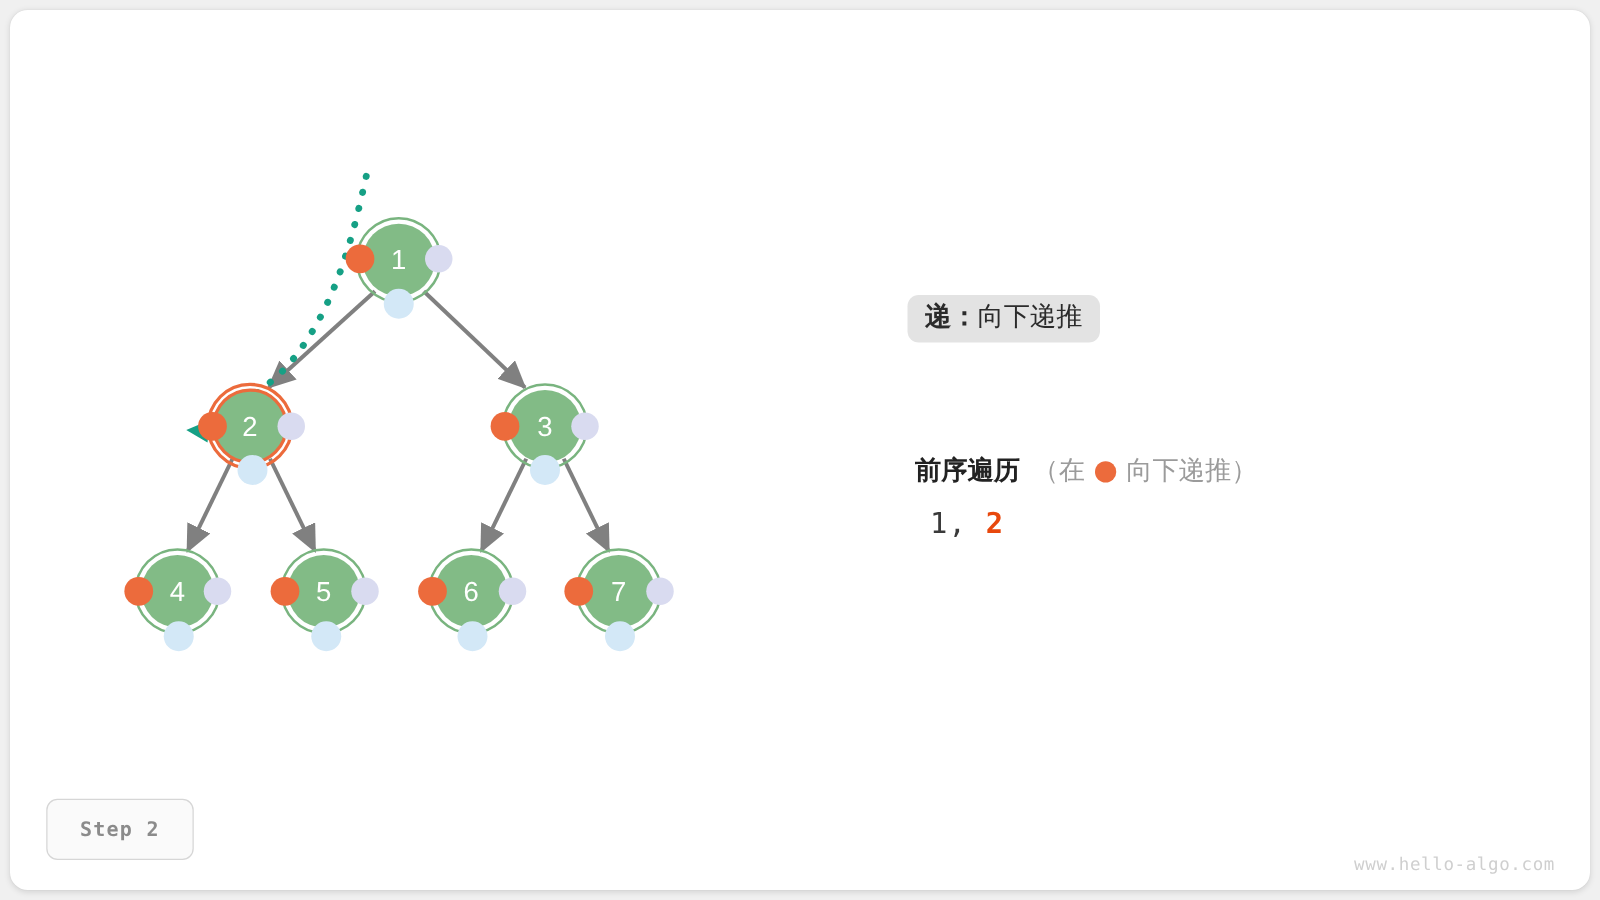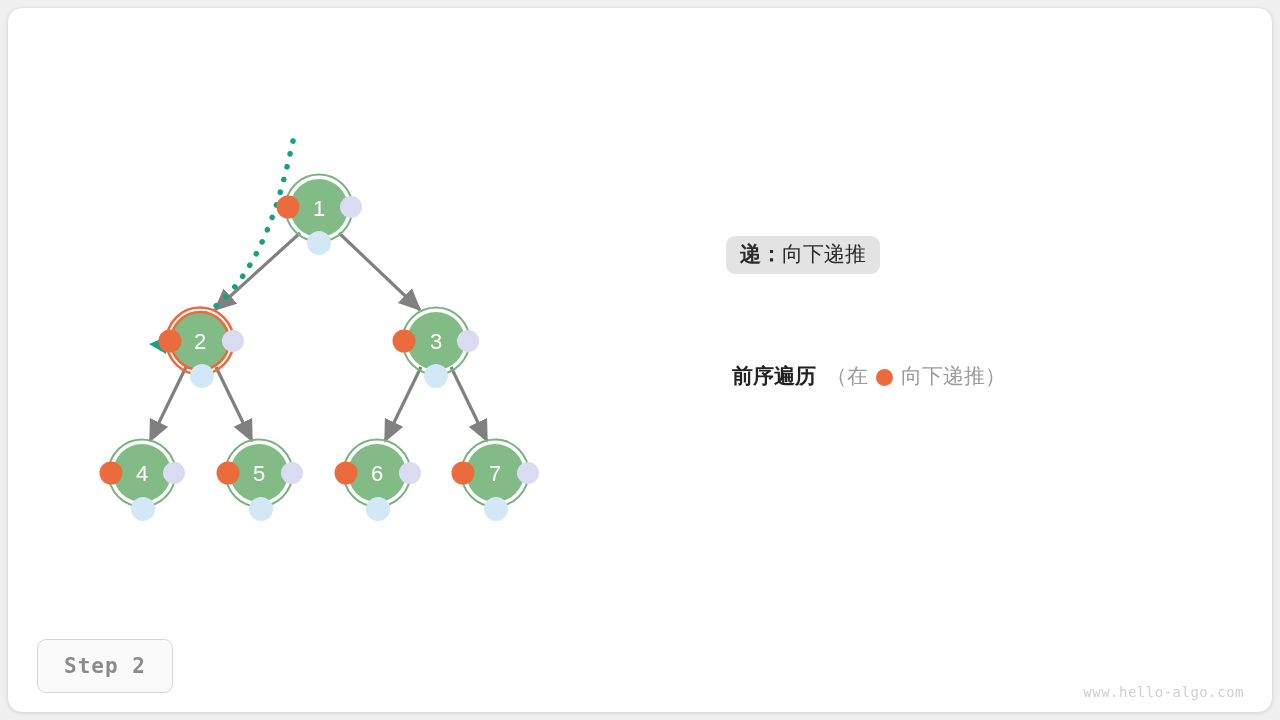--- a/index.html
+++ b/index.html
@@ -116,21 +116,21 @@
   
   #step-badge {
     position: absolute;
     left: 37px;
     top: 639px;
     padding: 14px 26px;
     border: 1px solid #d6d6d6;
     border-radius: 9px;
     background: #fafafa;
     font-family: "DejaVu Sans Mono", "Liberation Mono", monospace;
-    font-size: 21px;
+    font-size: 16px;
     font-weight: bold;
     color: #8b8b8b;
     letter-spacing: 1px;
   }
 
   
   #watermark {
     position: absolute;
     right: 36px;
     bottom: 20px;
@@ -240,18 +240,22 @@
     </div>
   </div>
 
   <div class="order-block">
     <div class="order-title">
       <span class="strong">前序遍历</span>
       <span>（在</span>
       <span class="order-dot"></span>
       <span>向下递推）</span>
     </div>
+    <div class="order-seq">
+      <span>1,</span>
+      <span class="cur">2</span>
+    </div>
   </div>
 
   <div id="step-badge">Step 2</div>
 
   <div id="watermark">www.hello-algo.com</div>
 </div>
 
 </body></html>

